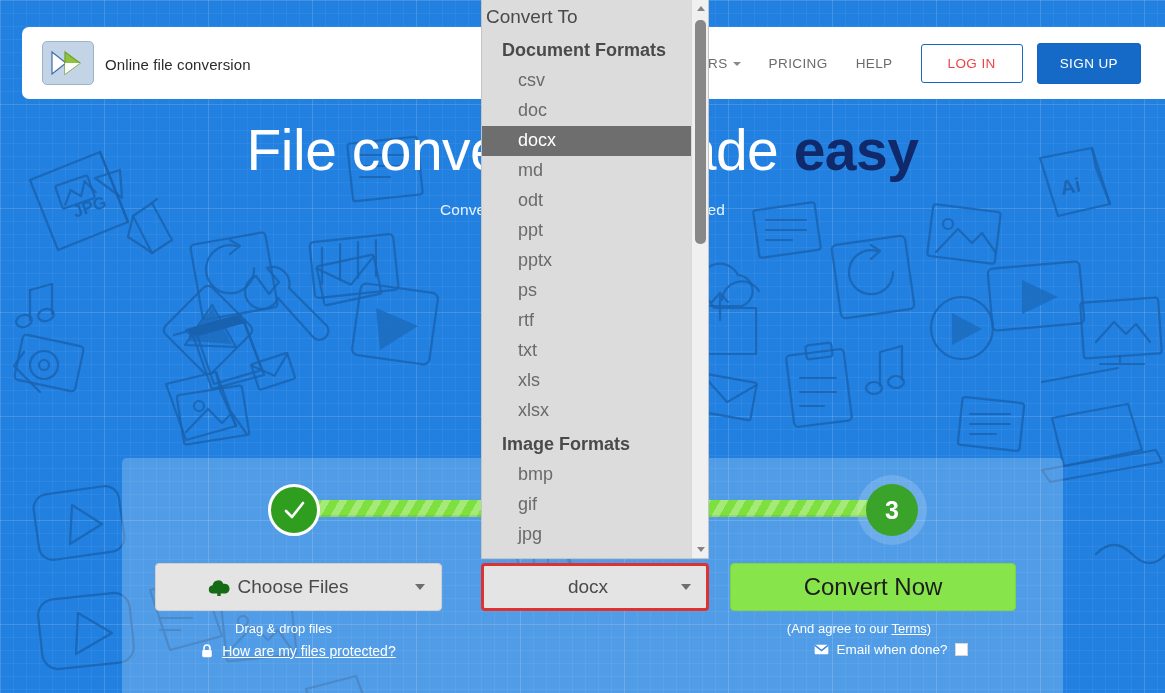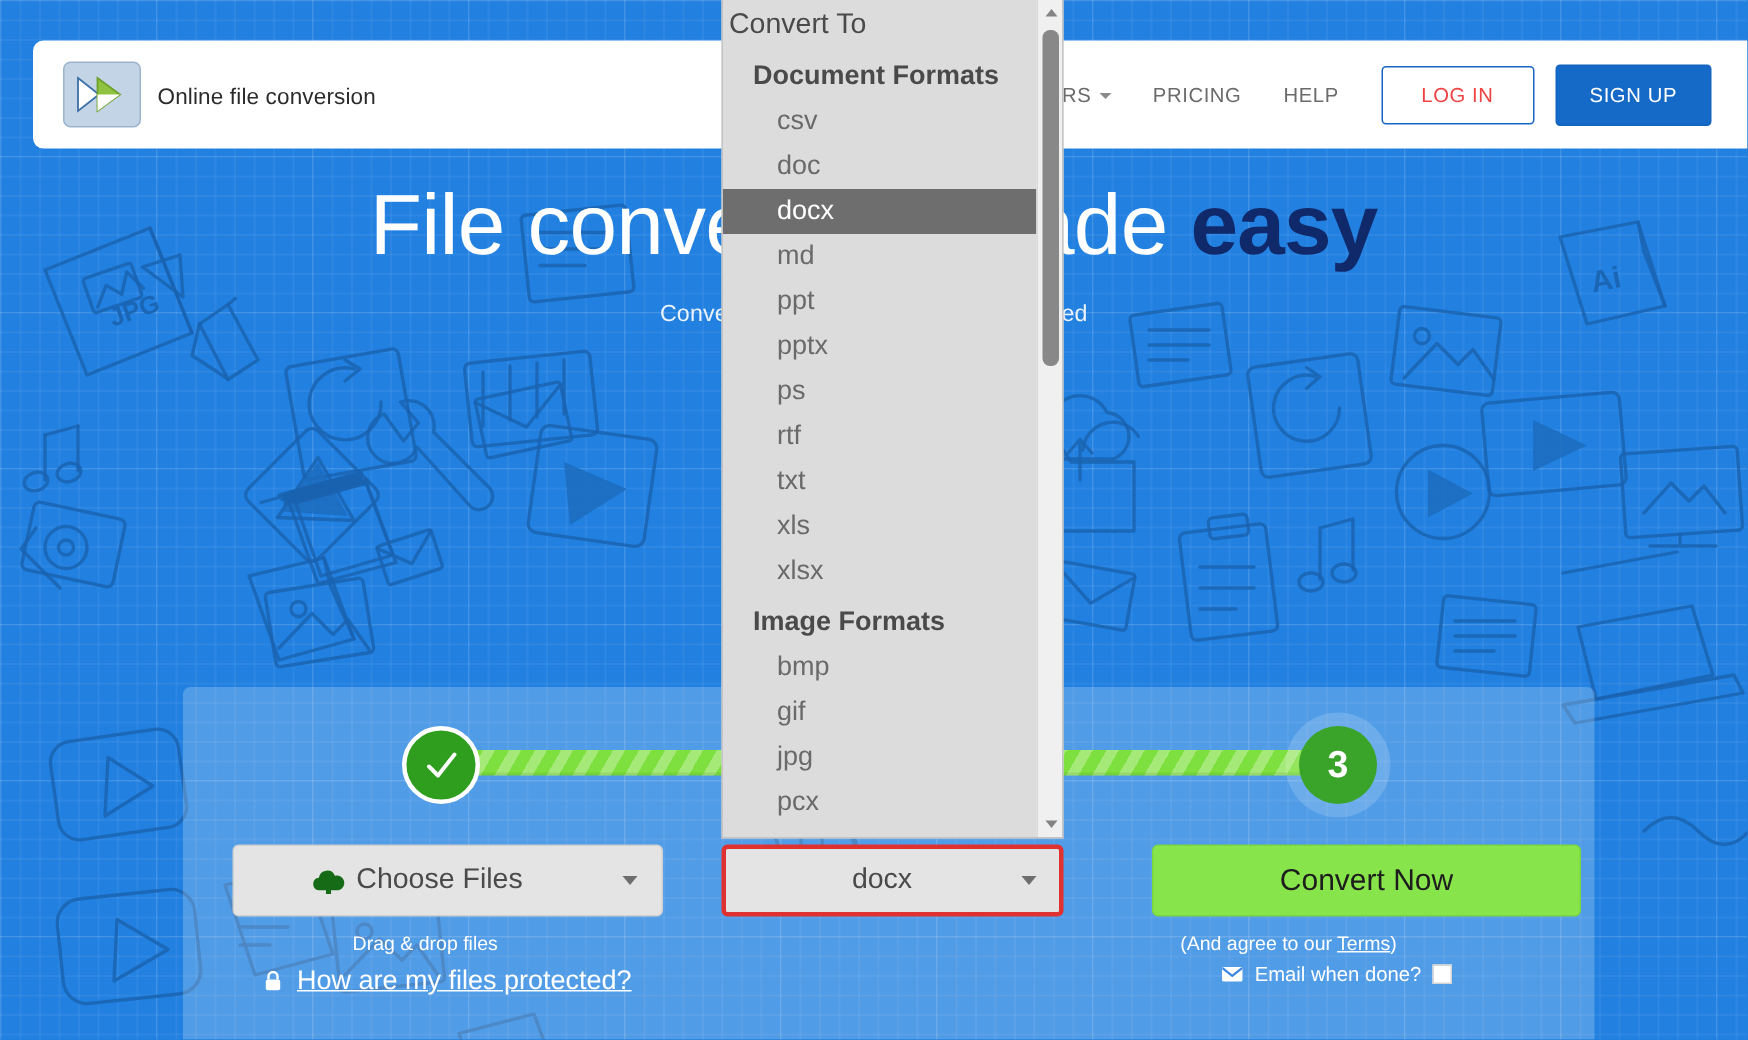--- a/index.html
+++ b/index.html
@@ -121,39 +121,39 @@
   }
   #choose-main { flex: 1; display: flex; align-items: center; justify-content: center; gap: 7px; height: 100%; }
   #choose-label { font-size: 19px; color: #4a4a4a; }
   #choose-split { width: 42px; height: 100%; display: flex; align-items: center; justify-content: center; }
   .caret-dark {
     width: 0; height: 0;
     border-left: 5px solid transparent; border-right: 5px solid transparent;
     border-top: 6px solid #6e6e6e;
   }
   #drag-text { position: absolute; left: 140px; top: 58px; width: 287px; text-align: center; font-size: 13px; color: #ffffff; }
-  #protect-row { position: absolute; left: 155px; top: 80px; width: 287px; text-align: center; font-size: 18px; }
+  #protect-row { position: absolute; left: 155px; top: 80px; width: 287px; text-align: center; font-size: 14px; }
   #protect-link { color: #ffffff; text-decoration: underline; cursor: pointer; }
 
   #format-wrap {
     position: absolute; left: 481px; top: 0;
     width: 228px; height: 48px;
     background: #e4e4e4;
     border: 3px solid #e03131; border-radius: 4px;
     display: flex; align-items: center; cursor: pointer;
   }
   #format-label { flex: 1; text-align: center; font-size: 19px; color: #4a4a4a; padding-left: 26px; }
   #format-caret-box { width: 40px; display: flex; align-items: center; justify-content: center; }
 
   #convert-btn {
-    position: absolute; left: 768px; top: 0;
+    position: absolute; left: 730px; top: 0;
     width: 286px; height: 48px;
     background: #87e44a; border: 1px solid #7bd63f; border-radius: 4px;
     display: flex; align-items: center; justify-content: center;
-    font-size: 20px; color: #1d1d1d; cursor: pointer;
+    font-size: 24px; color: #1d1d1d; cursor: pointer;
   }
   #terms-row { position: absolute; left: 716px; top: 58px; width: 286px; text-align: center; font-size: 13px; color: #ffffff; }
   #terms-link { color: #ffffff; text-decoration: underline; cursor: pointer; }
   #email-row { position: absolute; left: 748px; top: 79px; width: 286px; text-align: center; font-size: 13.5px; color: #ffffff; display: flex; align-items: center; justify-content: center; gap: 7px; }
   #email-box { width: 13px; height: 13px; background: #ffffff; border: 1px solid #d5d5d5; display: inline-block; cursor: pointer; }
 
   
   #dropdown {
     position: absolute; left: 481px; top: 0;
     width: 228px; height: 559px;
@@ -616,20 +616,21 @@
 
 <div id="dropdown">
   <div id="dd-list">
     <div class="dd-title">Convert To</div>
 
     <div class="dd-group">Document Formats</div>
     <div class="dd-item">csv</div>
     <div class="dd-item">doc</div>
     <div class="dd-item selected">docx</div>
     <div class="dd-item">md</div>
+    <div class="dd-item">odt</div>
     <div class="dd-item">ppt</div>
     <div class="dd-item">pptx</div>
     <div class="dd-item">ps</div>
     <div class="dd-item">rtf</div>
     <div class="dd-item">txt</div>
     <div class="dd-item">xls</div>
     <div class="dd-item">xlsx</div>
 
     <div class="dd-group">Image Formats</div>
     <div class="dd-item">bmp</div>

